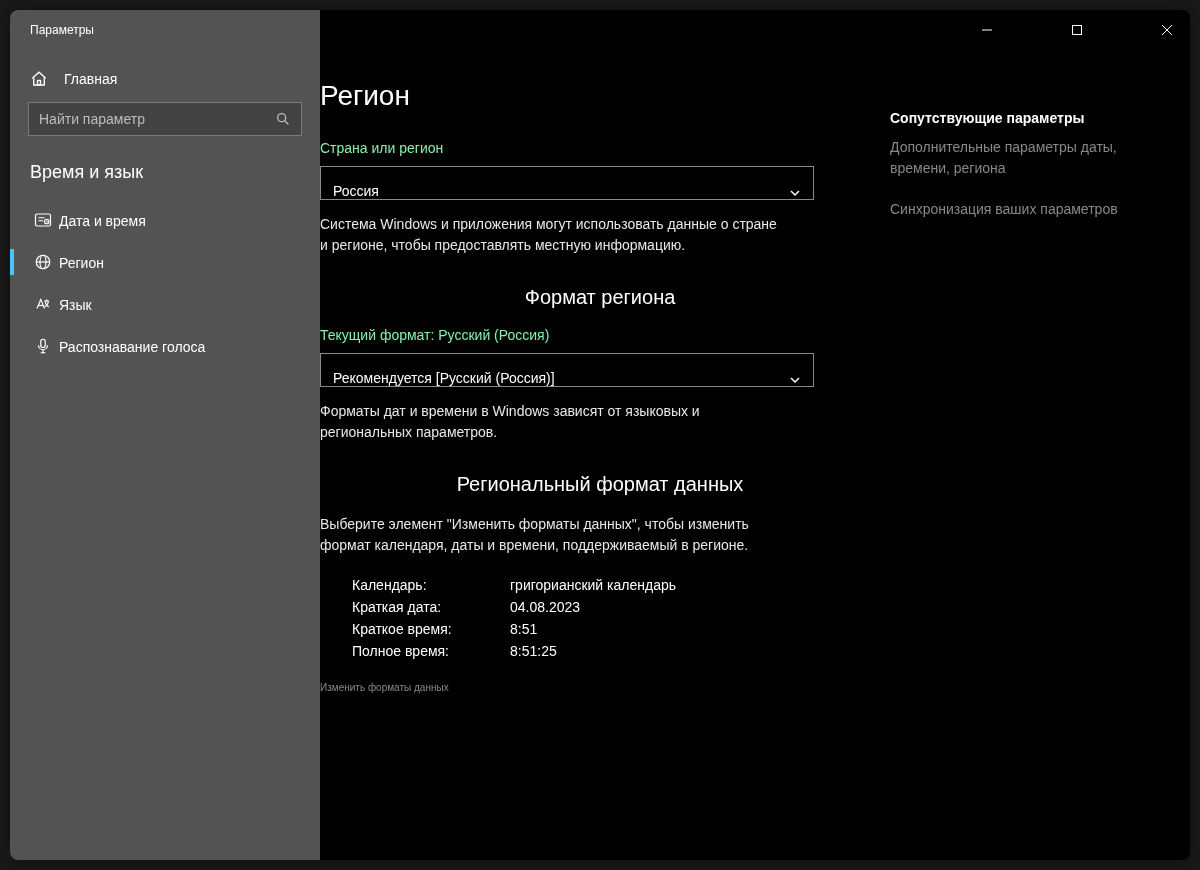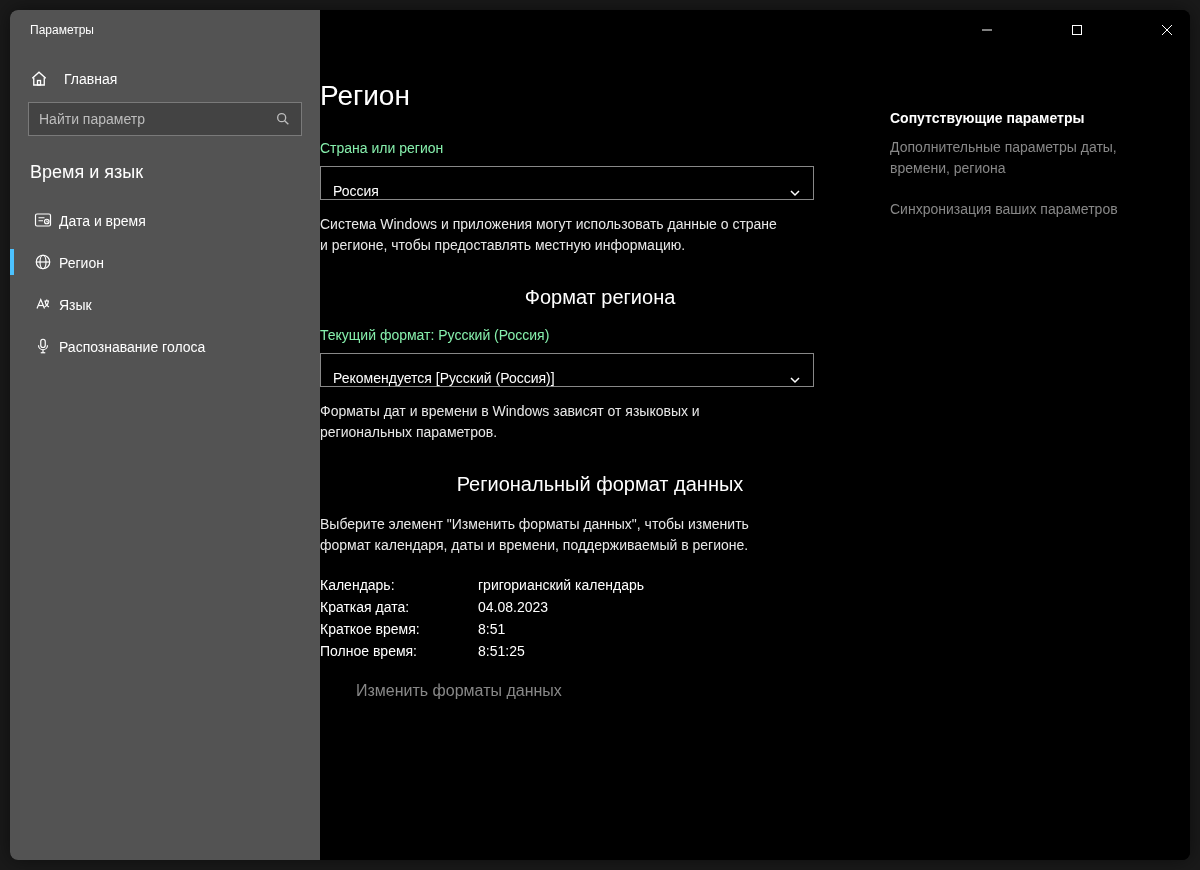--- a/index.html
+++ b/index.html
@@ -161,29 +161,28 @@
     line-height: 1.5;
     max-width: 460px;
     margin-bottom: 30px;
   }
   h2.section-title {
     font-size: 20px;
     font-weight: 400;
     margin-bottom: 18px;
     text-align: center;
   }
-  .kv-table { margin-bottom: 20px; }
+  .kv-table { margin-bottom: 20px; padding-left: 32px; }
   .kv-row { display: flex; padding: 3px 0; font-size: 14px; }
   .kv-key { width: 158px; color: #fff; }
   .kv-val { color: #fff; }
   .link-muted {
-    font-size: 16px;
+    font-size: 10px;
     color: #888;
     cursor: pointer;
-    padding-left: 36px;
   }
   .aside h3 {
     font-size: 14px;
     font-weight: 600;
     color: #fff;
     margin-bottom: 11px;
   }
   .aside-link {
     font-size: 14px;
     color: #888;

